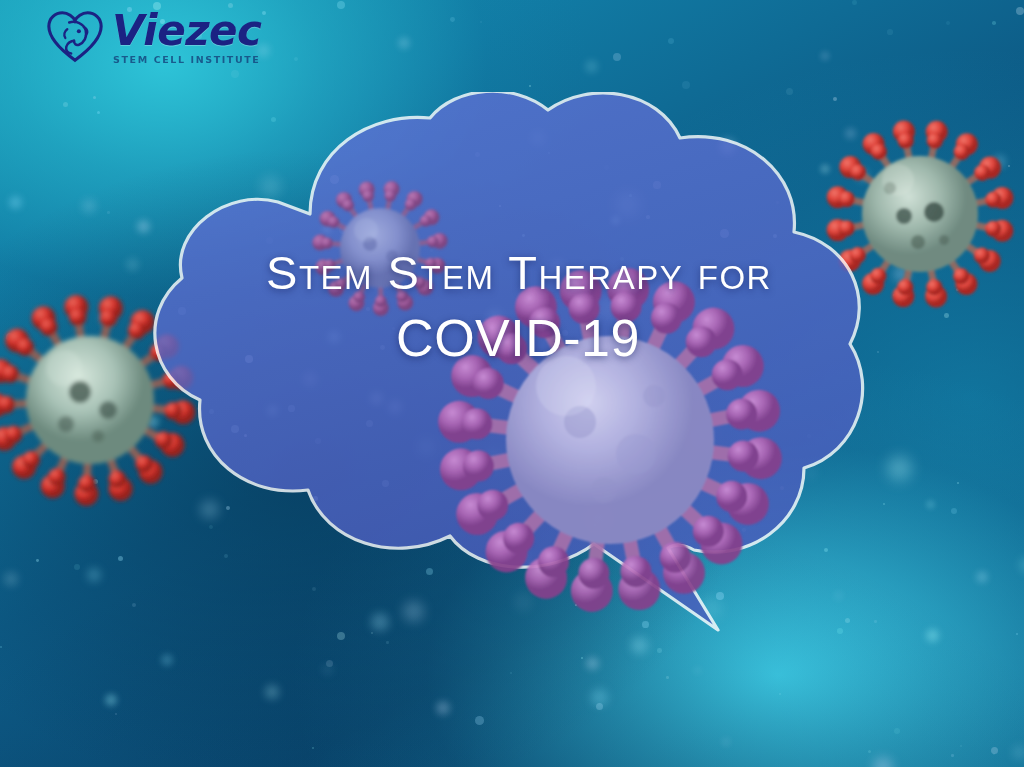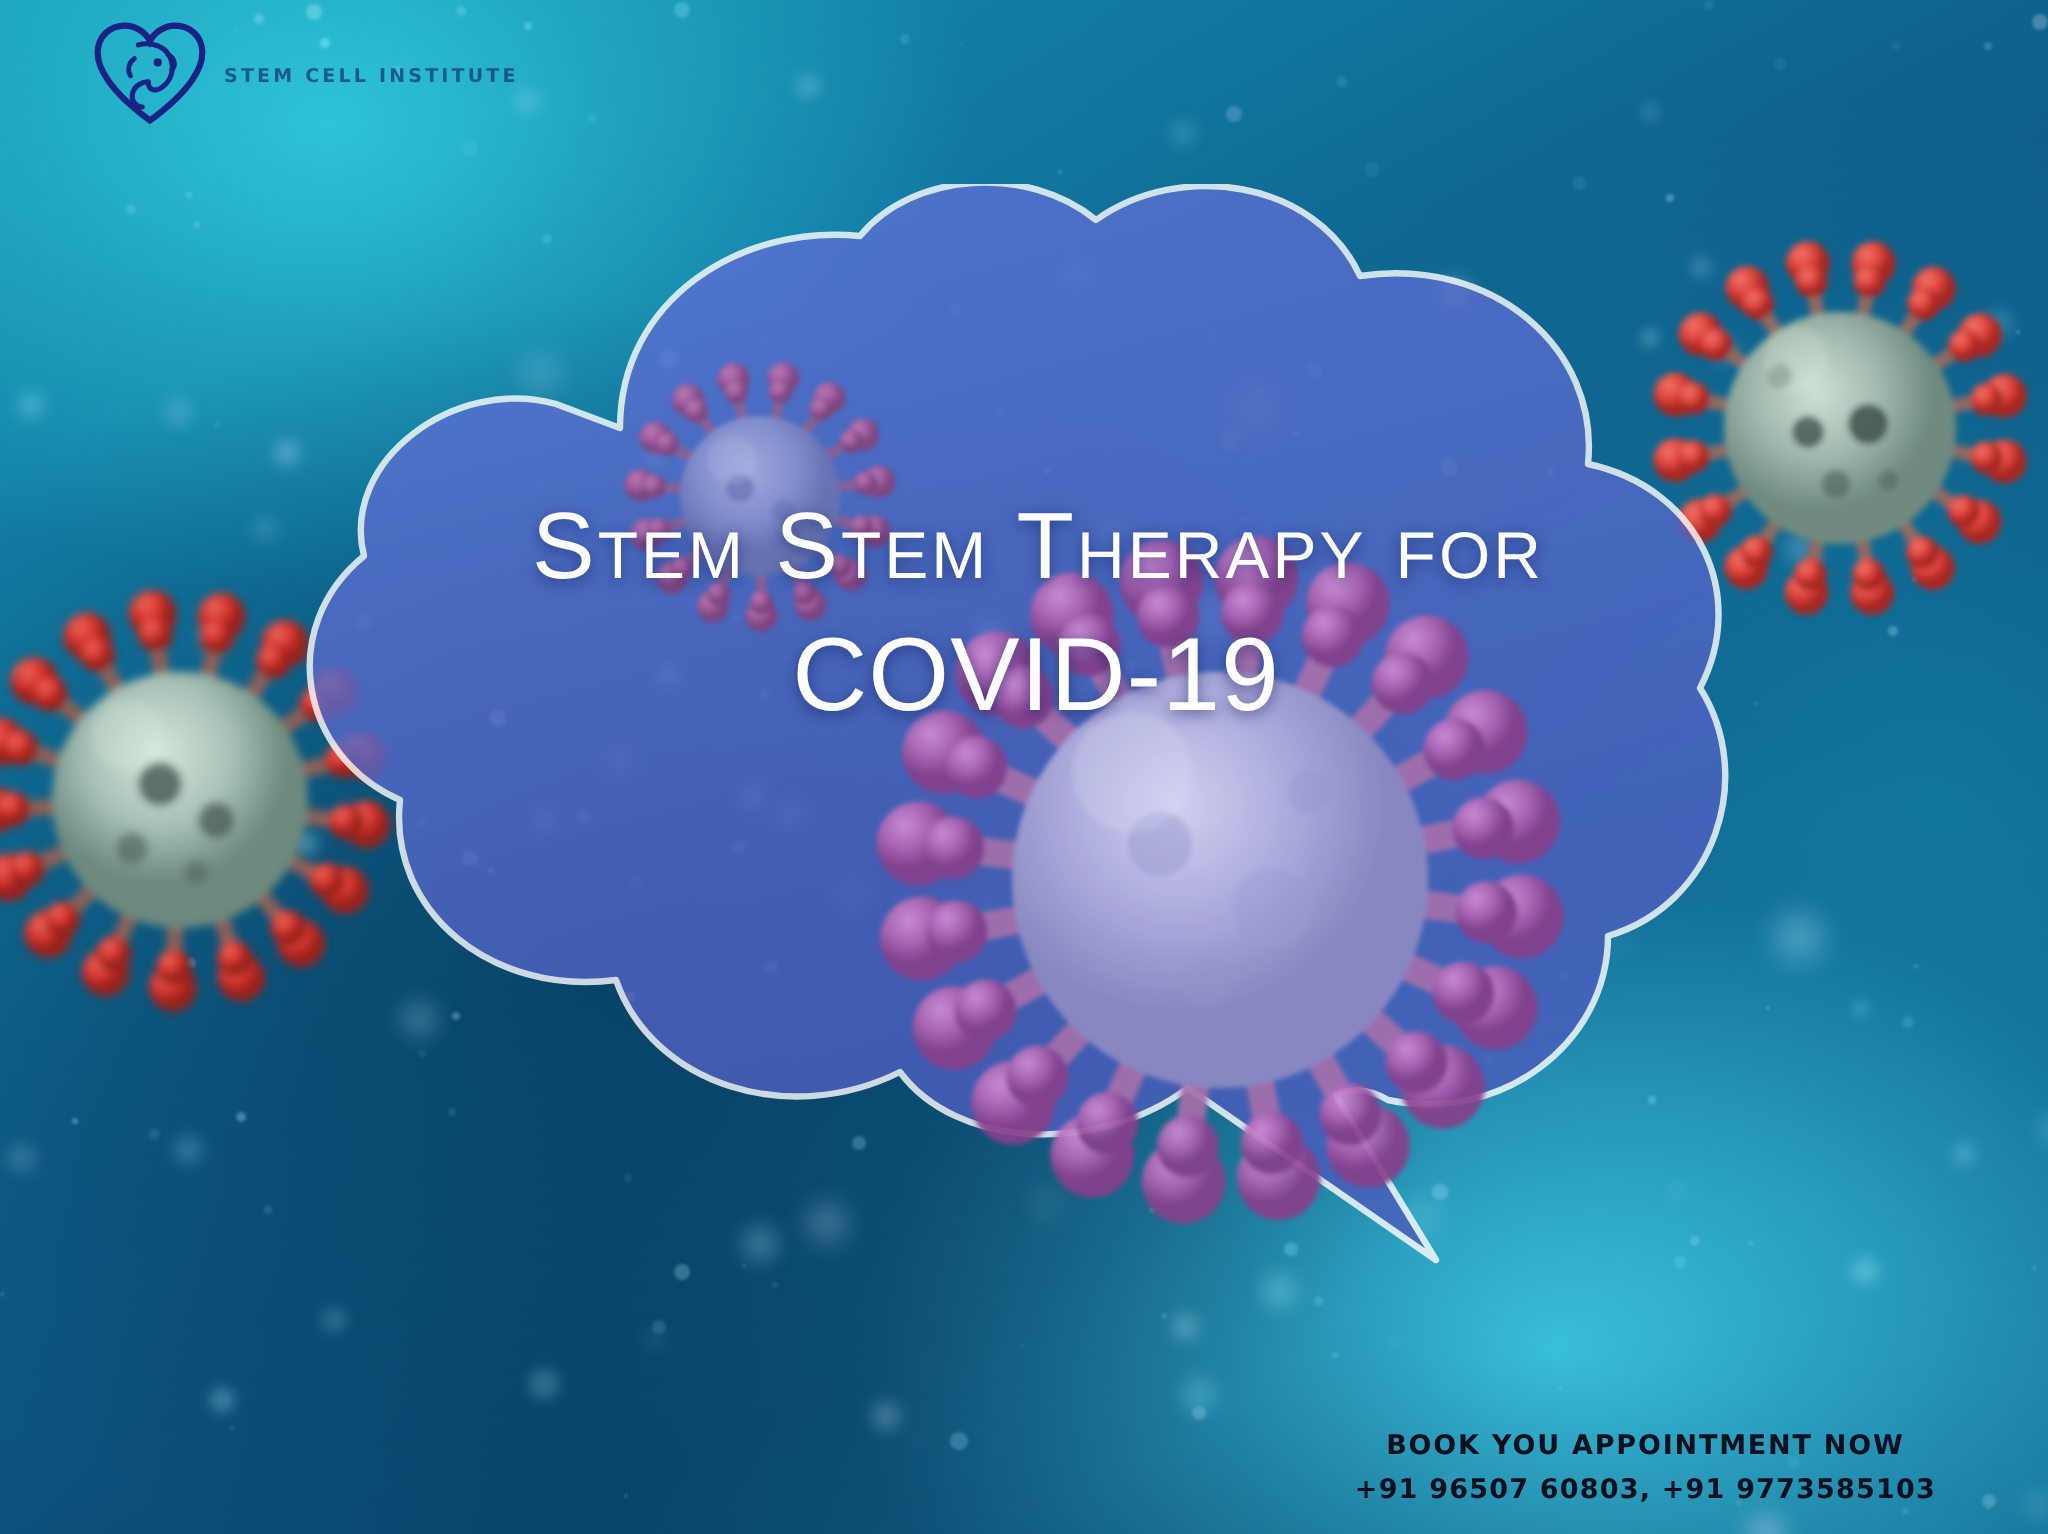--- a/index.html
+++ b/index.html
@@ -325,20 +325,21 @@
       <svg class="logo-mark" viewBox="0 0 64 64" aria-hidden="true">
         <path d="M32 56 C10 40 5 28 5 21 C5 12 12 7 19 7 C25 7 30 11 32 15 C34 11 39 7 45 7 C52 7 59 12 59 21 C59 28 54 40 32 56 Z" fill="none" stroke="#1b2283" stroke-width="3.2"></path>
         <path d="M26 17 C33 15 41 18 43 25 C45 32 41 38 36 40 C33 41 31 39 31 36" fill="none" stroke="#1b2283" stroke-width="2.6" stroke-linecap="round"></path>
         <path d="M31 36 C28 36 24 38 23 42 C22 46 25 49 28 49" fill="none" stroke="#1b2283" stroke-width="2.6" stroke-linecap="round"></path>
         <path d="M24 24 C21 26 20 30 22 33" fill="none" stroke="#1b2283" stroke-width="2.4" stroke-linecap="round"></path>
         <circle cx="36" cy="26" r="2.1" fill="#1b2283"></circle>
         <path d="M41 22 C45 23 46 28 43 30" fill="none" stroke="#1b2283" stroke-width="2.2" stroke-linecap="round"></path>
       </svg>
     </span>
     <span class="logo-text">
+      <span class="logo-word">Viezec</span>
       <span class="logo-tag">STEM CELL INSTITUTE</span>
     </span>
   </div>
 
   <span class="virus virus-right">
     <svg viewBox="0 0 228 236" width="228" height="236">
       <defs>
         <radialGradient id="vrBody" cx="40%" cy="35%">
           <stop offset="0%" stop-color="#cfe0d6"></stop>
           <stop offset="55%" stop-color="#9fb8ac"></stop>
@@ -689,18 +690,14 @@
         <circle cx="-44" cy="-54" r="30" fill="#eceafc" opacity=".25"></circle>
       </g>
     </svg>
   </span>
 
   <div class="title-block">
     <div class="title-line1">Stem Stem Therapy for</div>
     <div class="title-line2">COVID-19</div>
   </div>
 
-  <div class="contact">
-    <div class="contact-head">BOOK YOU APPOINTMENT NOW</div>
-    <div class="contact-phone">+91 96507 60803, +91 9773585103</div>
-  </div>
 
 </div>
 
 </body></html>

